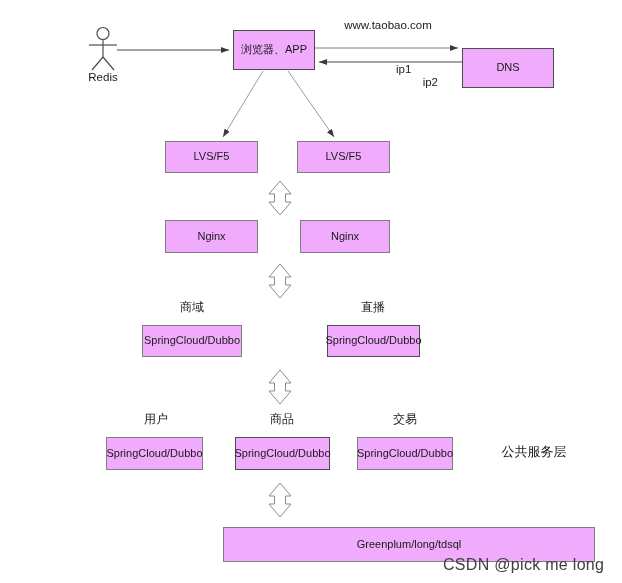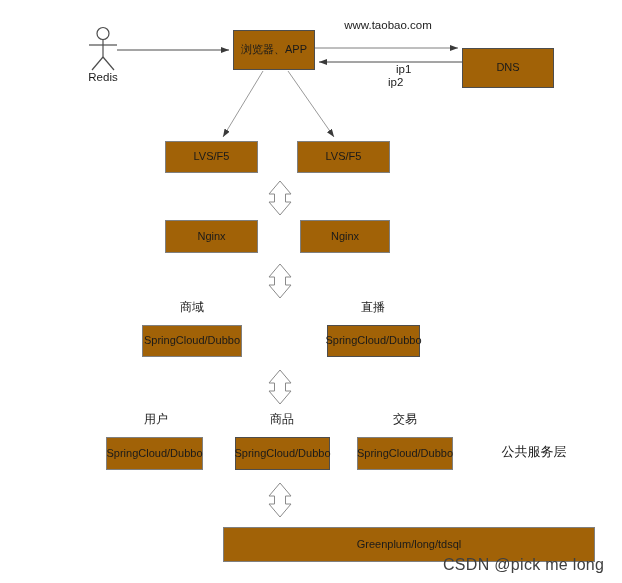--- a/index.html
+++ b/index.html
@@ -15,21 +15,21 @@
     position: relative;
     width: 622px;
     height: 583px;
     background: #ffffff;
     overflow: hidden;
   }
   .node {
     position: absolute;
     box-sizing: border-box;
     border: 1px solid #7f7f7f;
-    background: #a16207;
+    background: #f0abfc;
     display: flex;
     align-items: center;
     justify-content: center;
     color: #1a1a1a;
     font-size: 11px;
     line-height: 1.2;
     text-align: center;
     white-space: nowrap;
   }
   .node.dark {
@@ -116,21 +116,21 @@
     </g>
   </svg>
 
   <div class="label" style="left:83px; top:70px; width:40px;">Redis</div>
 
   <div class="node dark" style="left:233px; top:30px; width:82px; height:40px;">浏览器、APP</div>
 
   <div class="label" style="left:343px; top:18px; width:90px;">www.taobao.com</div>
 
   <div class="label" style="left:396px; top:62px; width:30px; text-align:left;">ip1</div>
-  <div class="label" style="left:388px; top:75px; width:30px; text-align:left;">ip2</div>
+  <div class="label" style="left:408px; top:75px; width:30px; text-align:right;">ip2</div>
 
   <div class="node dark" style="left:462px; top:48px; width:92px; height:40px;">DNS</div>
 
   <div class="node" style="left:165px; top:141px; width:93px; height:32px;">LVS/F5</div>
 
   <div class="node" style="left:297px; top:141px; width:93px; height:32px;">LVS/F5</div>
 
   <div class="node" style="left:165px; top:220px; width:93px; height:33px;">Nginx</div>
 
   <div class="node" style="left:300px; top:220px; width:90px; height:33px;">Nginx</div>

